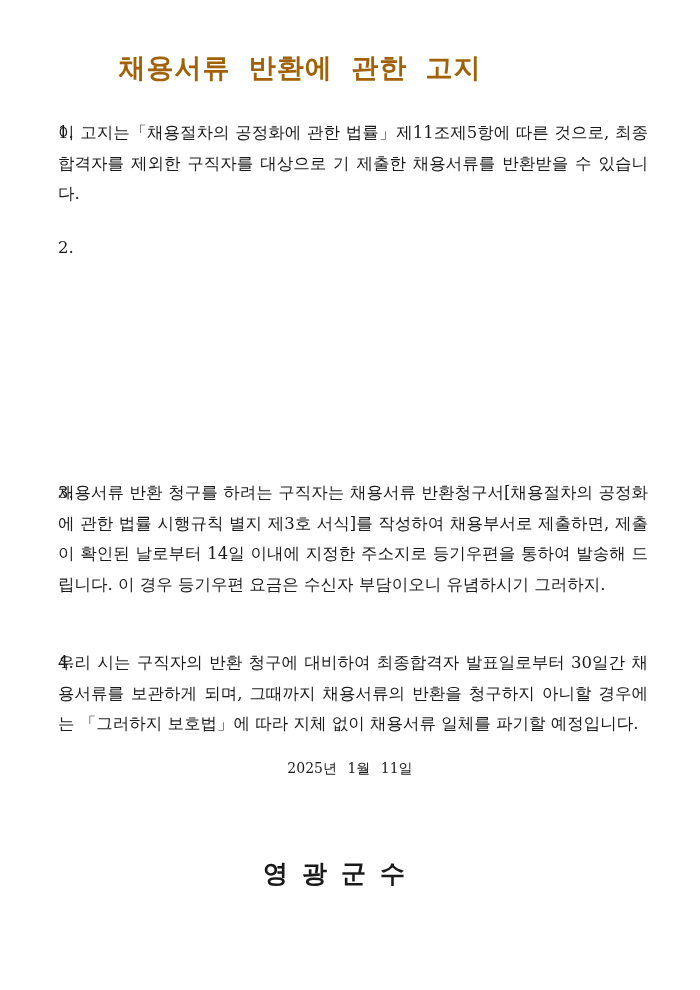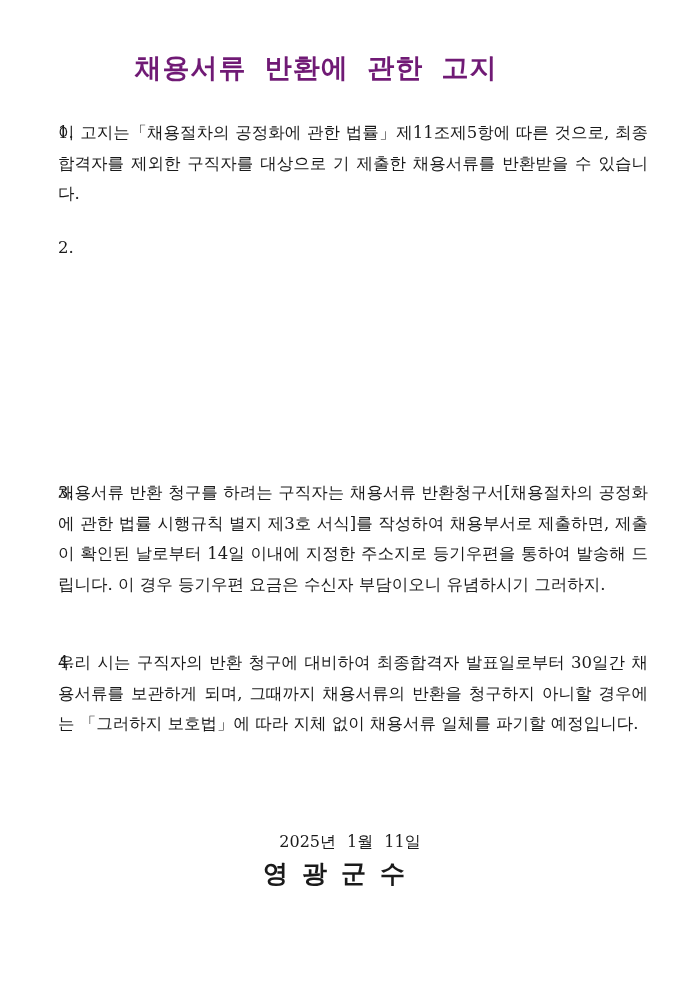--- a/index.html
+++ b/index.html
@@ -11,29 +11,29 @@
       width: 700px;
       height: 990px;
       position: relative;
       overflow: hidden;
       color: #1a1a1a;
       font-family: "DejaVu Serif", "Liberation Serif", serif;
     }
     .title {
       position: absolute;
       top: 50px;
-      left: 16px;
+      left: 0;
       width: 600px;
       text-align: center;
       font-family: "DejaVu Sans", "Liberation Sans", sans-serif;
       font-weight: bold;
       font-size: 27px;
       letter-spacing: 1px;
       word-spacing: 8px;
-      color: #701a75;
+      color: #a16207;
     }
     .item {
       position: absolute;
       left: 58px;
       width: 590px;
       font-size: 16.5px;
       line-height: 30.5px;
       text-align: justify;
       text-align-last: left;
     }
@@ -45,25 +45,25 @@
     .item .body {
     }
     .item .body p {
       margin: 0;
     }
     .item .body .sub {
       margin-top: 4px;
     }
     .date {
       position: absolute;
-      top: 832px;
+      top: 760px;
       left: 0;
       width: 700px;
       text-align: center;
-      font-size: 16px;
+      font-size: 14px;
       word-spacing: 6px;
     }
     .signer {
       position: absolute;
       top: 857px;
       left: 0;
       width: 676px;
       text-align: center;
       font-family: "DejaVu Sans", "Liberation Sans", sans-serif;
       font-weight: bold;

